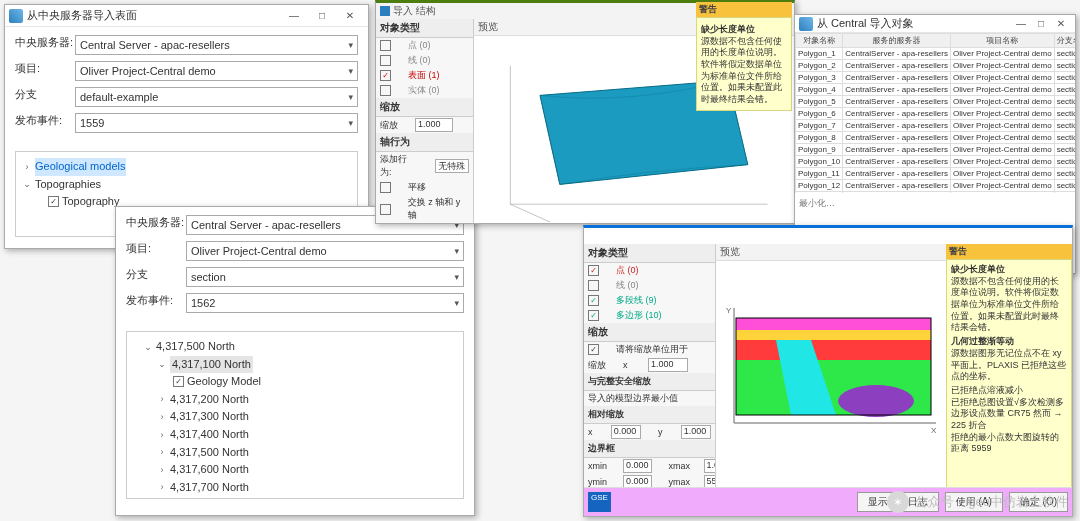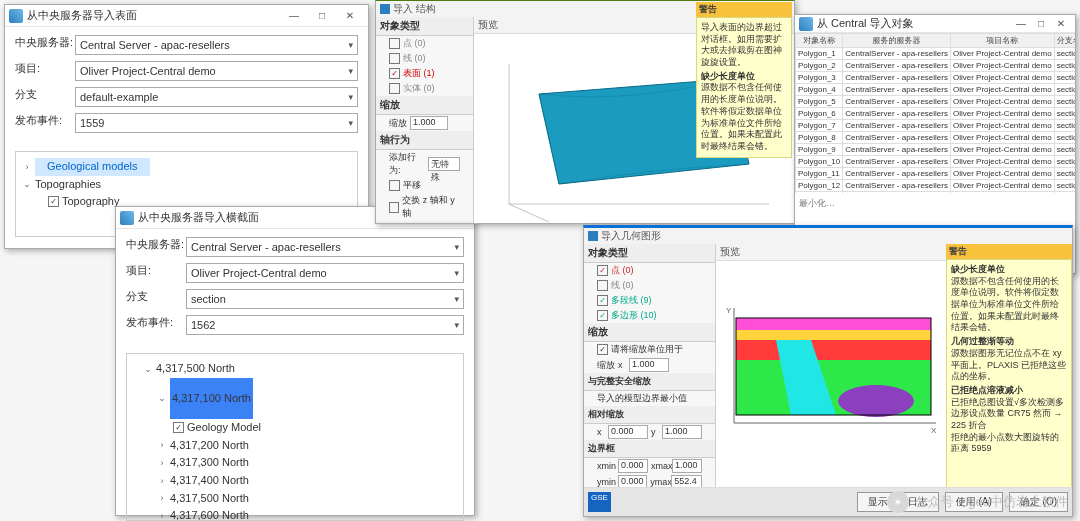--- a/index.html
+++ b/index.html
@@ -13,21 +13,21 @@
   .form-body{padding:8px 10px}
   .form-row{display:flex;margin-bottom:6px}
   .form-row label{width:60px;font-size:11px;color:#333}
   .form-row .combo{flex:1;height:20px;border:1px solid #aaa;display:flex;align-items:center;padding:0 4px;font-size:11px;background:#fff;position:relative}
   .combo .arrow{position:absolute;right:4px;font-size:9px;color:#555}
   .tree{border:1px solid #ccc;margin:4px 10px 10px;padding:6px;font-size:11px;line-height:1.6;overflow:auto}
   .tree-item{display:flex;align-items:center;gap:3px}
   .tree .chev{display:inline-block;width:10px;text-align:center;color:#666;font-size:9px}
   .chk{width:11px;height:11px;border:1px solid #777;display:inline-flex;align-items:center;justify-content:center;font-size:8px;color:#333}
   .panel-col{position:absolute;background:#f7f7f7;border:1px solid #bbb;font-size:10px}
-  .panel-col .row{display:flex;align-items:center;padding:1px 13px;gap:3px}
+  .panel-col .row{display:flex;align-items:center;padding:1px 4px;gap:17px}
   .panel-col .head{background:#eee;font-weight:bold;padding:2px 4px;border-bottom:1px solid #ccc}
   .panel-col input,.panel-col .inp{height:14px;border:1px solid #aaa;font-size:9px;padding:0 2px;background:#fff}
   .mini{font-size:9px}
   .yellow-box{background:#ffffcc;border:1px solid #d8d880;padding:4px;font-size:9px;line-height:1.3}
   .small-title{background:#f3f3f3;border-bottom:1px solid #ddd;padding:1px 4px;font-size:10px;color:#555}
   .grid{font-size:8px;border-collapse:collapse;width:100%}
   .grid th,.grid td{border:1px solid #ddd;padding:1px 2px;white-space:nowrap;overflow:hidden;text-overflow:ellipsis}
   .grid th{background:#f0f0f0;font-weight:normal;color:#444}
   .btnrow{display:flex;gap:6px;justify-content:flex-end;padding:4px}
   .btn{border:1px solid #999;background:#f5f5f5;padding:2px 10px;font-size:10px}
@@ -74,43 +74,34 @@
         <label>发布事件:</label>
       <div class="combo">
           <span>1559</span>
           <span class="arrow">▾</span>
         </div>
       </div>
   </div>
   <div class="tree" style="height:86px">
     <div class="tree-item">
         <span class="chev">›</span>
-        <span style="color:#0066cc;background:#cfe8ff;padding:0 12px">Geological models</span>
+        <span style="color:#0066cc;background:#cfe8ff;padding:0 0">Geological models</span>
       </div>
     <div class="tree-item">
         <span class="chev">⌄</span>
         <span>Topographies</span>
       </div>
     <div class="tree-item" style="padding-left:26px">
         <span class="chk">✓</span>
         <span>Topography</span>
       </div>
   </div>
 </div>
 
 <div class="window" style="left:115px;top:206px;width:360px;height:310px">
-  <div class="titlebar">
-    <span class="icon"></span>
-    <span class="title">从中央服务器导入横截面</span>
-    <div class="winbtns">
-      <span class="winbtn">—</span>
-      <span class="winbtn">□</span>
-      <span class="winbtn close">✕</span>
-    </div>
-  </div>
   <div class="form-body">
     <div class="form-row">
         <label>中央服务器:</label>
       <div class="combo">
           <span>Central Server - apac-resellers</span>
           <span class="arrow">▾</span>
         </div>
       </div>
     <div class="form-row">
         <label>项目:</label>
@@ -134,21 +125,21 @@
         </div>
       </div>
   </div>
   <div class="tree" style="height:168px">
     <div class="tree-item" style="padding-left:10px">
         <span class="chev">⌄</span>
         <span>4,317,500 North</span>
       </div>
     <div class="tree-item" style="padding-left:24px">
         <span class="chev">⌄</span>
-        <span style="background:#3b82f6;padding:12px 2px">4,317,100 North</span>
+        <span style="background:#e5e5e5;padding:0 2px">4,317,100 North</span>
       </div>
     <div class="tree-item" style="padding-left:40px">
         <span class="chk">✓</span>
         <span>Geology Model</span>
       </div>
     <div class="tree-item" style="padding-left:24px">
         <span class="chev">›</span>
         <span>4,317,200 North</span>
       </div>
     <div class="tree-item" style="padding-left:24px">
@@ -172,21 +163,21 @@
         <span>4,317,700 North</span>
       </div>
     <div class="tree-item" style="padding-left:24px">
         <span class="chev">›</span>
         <span>4,317,800 North</span>
       </div>
 
   </div>
 </div>
 
-<div class="window" style="left:375px;top:0;width:420px;height:224px;border-top:1px solid #4d7c0f">
+<div class="window" style="left:375px;top:0;width:420px;height:224px;border-top:3px solid #4d7c0f">
   <div class="small-title"><span class="icon" style="display:inline-block;width:10px;height:10px;background:#2b7fbf;vertical-align:middle;margin-right:3px"></span><span>导入 结构</span></div>
 
   <div class="panel-col" style="left:0;top:16px;width:98px;bottom:0;border:none;border-right:1px solid #ccc;overflow:hidden">
     <div class="head">对象类型</div>
     <div class="row">
         <span class="chk"></span>
         <span class="mini" style="color:#888">点 (0)</span>
       </div>
     <div class="row">
         <span class="chk"></span>
@@ -231,21 +222,20 @@
       <line x1="30" y1="170" x2="290" y2="170" stroke="#888" stroke-width="0.5"></line>
       <line x1="30" y1="170" x2="30" y2="30" stroke="#888" stroke-width="0.5"></line>
       <line x1="30" y1="170" x2="70" y2="188" stroke="#888" stroke-width="0.5"></line>
     </svg>
   </div>
 </div>
 
 <div style="position:absolute;left:696px;top:2px;width:96px">
   <div style="background:#f9c23c;color:#444;font-size:9px;padding:1px 3px;font-weight:bold">警告</div>
   <div class="yellow-box">
-    <div>导入表面的边界超过对话框。如用需要扩大或去掉裁剪在图神旋旋设置。</div>
     <div style="font-weight:bold;margin-top:2px">缺少长度单位</div>
     <div>源数据不包含任何使用的长度单位说明。软件将假定数据单位为标准单位文件所给位置。如果未配置此时最终结果会错。</div>
   </div>
 </div>
 
 <div class="window" style="left:794px;top:14px;width:282px;height:260px">
   <div class="titlebar" style="height:18px">
     <span class="icon"></span>
     <span class="title mini">从 Central 导入对象</span>
     <div class="winbtns">
@@ -346,21 +336,20 @@
           </tr>
         </tbody>
     </table>
   </div>
   <div class="btnrow">
     <span class="mini" style="margin-right:auto;color:#777">最小化…</span>
   </div>
 </div>
 
 <div class="window" style="left:583px;top:225px;width:490px;height:292px;border-top:3px solid #0a6fd6">
-  <div class="small-title"><span class="icon" style="display:inline-block;width:10px;height:10px;background:#2b7fbf;vertical-align:middle;margin-right:3px"></span><span>导入几何图形</span></div>
 
   <div class="panel-col" style="left:0;top:16px;width:132px;bottom:0;border:none;border-right:1px solid #ccc;overflow:hidden">
     <div class="head">对象类型</div>
     <div class="row">
         <span class="chk" style="color:#c22">✓</span>
         <span class="mini" style="color:#c22">点 (0)</span>
       </div>
     <div class="row">
         <span class="chk"></span>
         <span class="mini" style="color:#888">线 (0)</span>
@@ -427,27 +416,27 @@
     </svg>
   </div>
 
   <div style="position:absolute;right:0;top:16px;width:126px;bottom:22px;overflow:hidden">
     <div style="background:#f9c23c;color:#444;font-size:9px;padding:1px 3px;font-weight:bold">警告</div>
     <div class="yellow-box" style="height:calc(100% - 14px);overflow:hidden">
       <div style="font-weight:bold">缺少长度单位</div>
       <div>源数据不包含任何使用的长度单位说明。软件将假定数据单位为标准单位文件所给位置。如果未配置此时最终结果会错。</div>
       <div style="font-weight:bold;margin-top:2px">几何过整渐等动</div>
       <div>源数据图形无记位点不在 xy 平面上。PLAXIS 已拒绝这些点的坐标。</div>
-      <div style="font-weight:bold;margin-top:2px">已拒绝点溶液减小</div>
+      <div style="font-weight:normal;margin-top:2px">已拒绝点溶液减小</div>
       <div>已拒绝总图设置√多次检测多边形设点数量 CR75 然而 → 225 折合</div>
       <div>拒绝的最小点数大图旋转的距离 5959</div>
     </div>
   </div>
 
-  <div class="btnrow" style="position:absolute;left:0;right:0;bottom:0;border-top:1px solid #ddd;background:#e5e5e5">
+  <div class="btnrow" style="position:absolute;left:0;right:0;bottom:0;border-top:1px solid #ddd;background:#f0abfc">
     <span style="background:#1565c0;color:#fff;font-size:8px;padding:1px 3px;margin-right:auto">GSE</span>
     <span class="btn">显示导入日志</span>
     <span class="btn">使用 (A)</span>
     <span class="btn">确定 (O)</span>
   </div>
 </div>
 
 <div class="watermark">
   <span class="wicon">✶</span>
   <span>公众号 · igeo中仿岩土软件</span>

